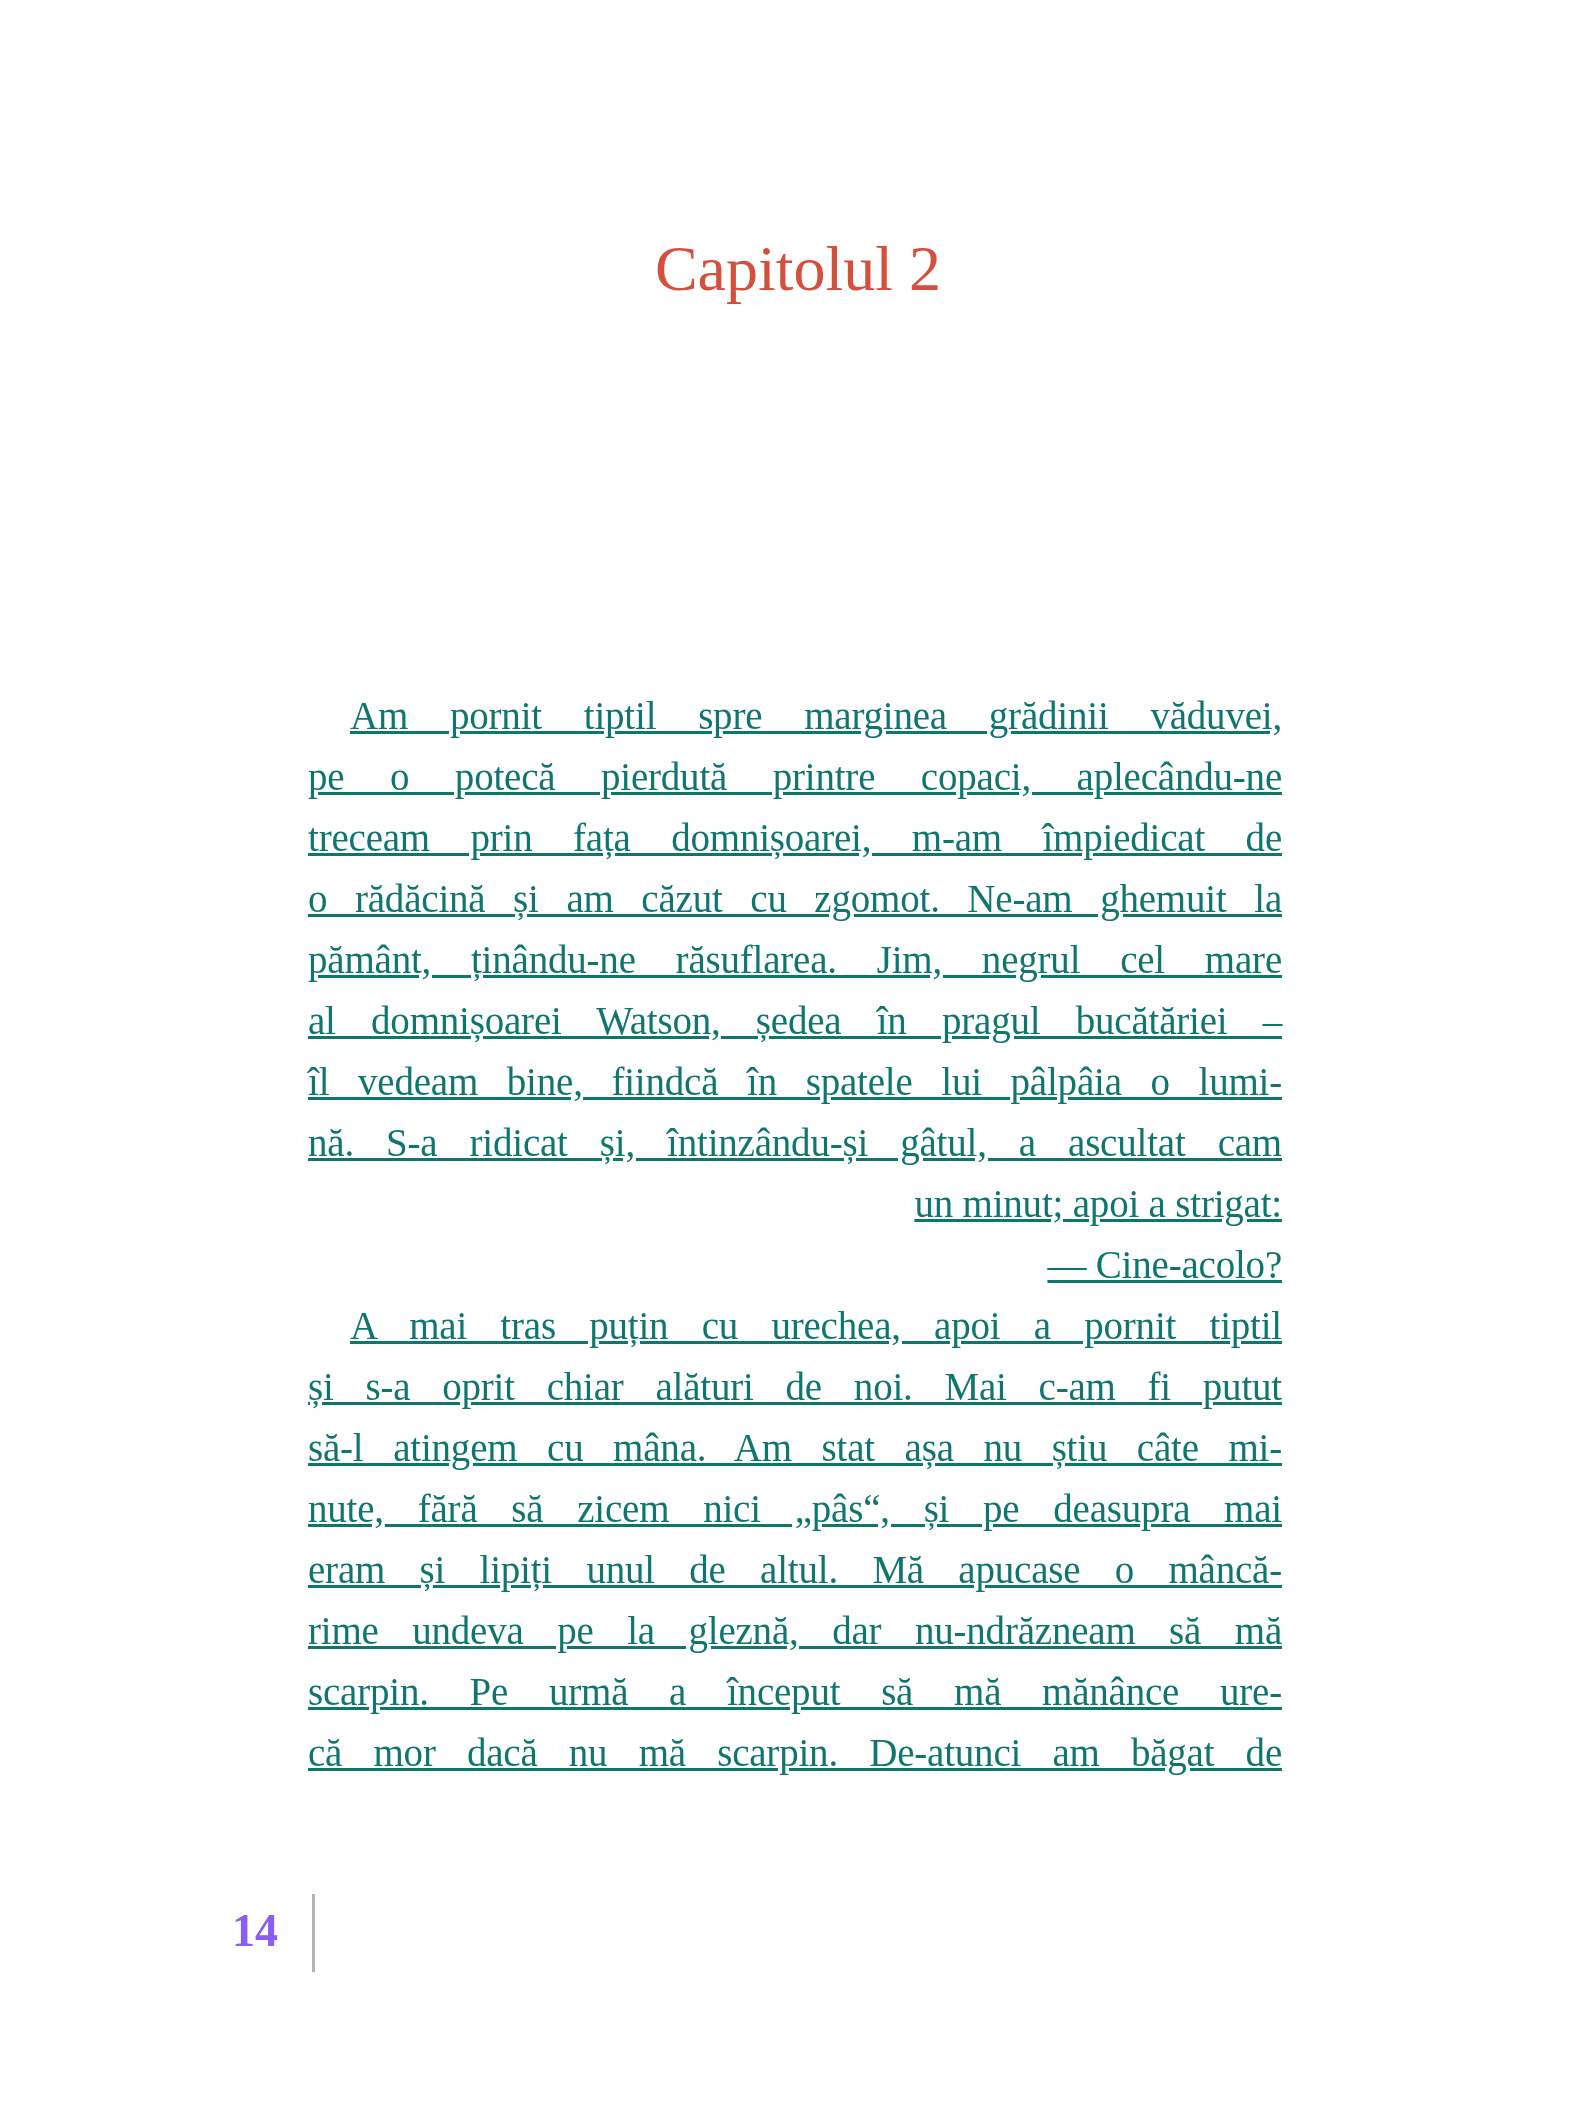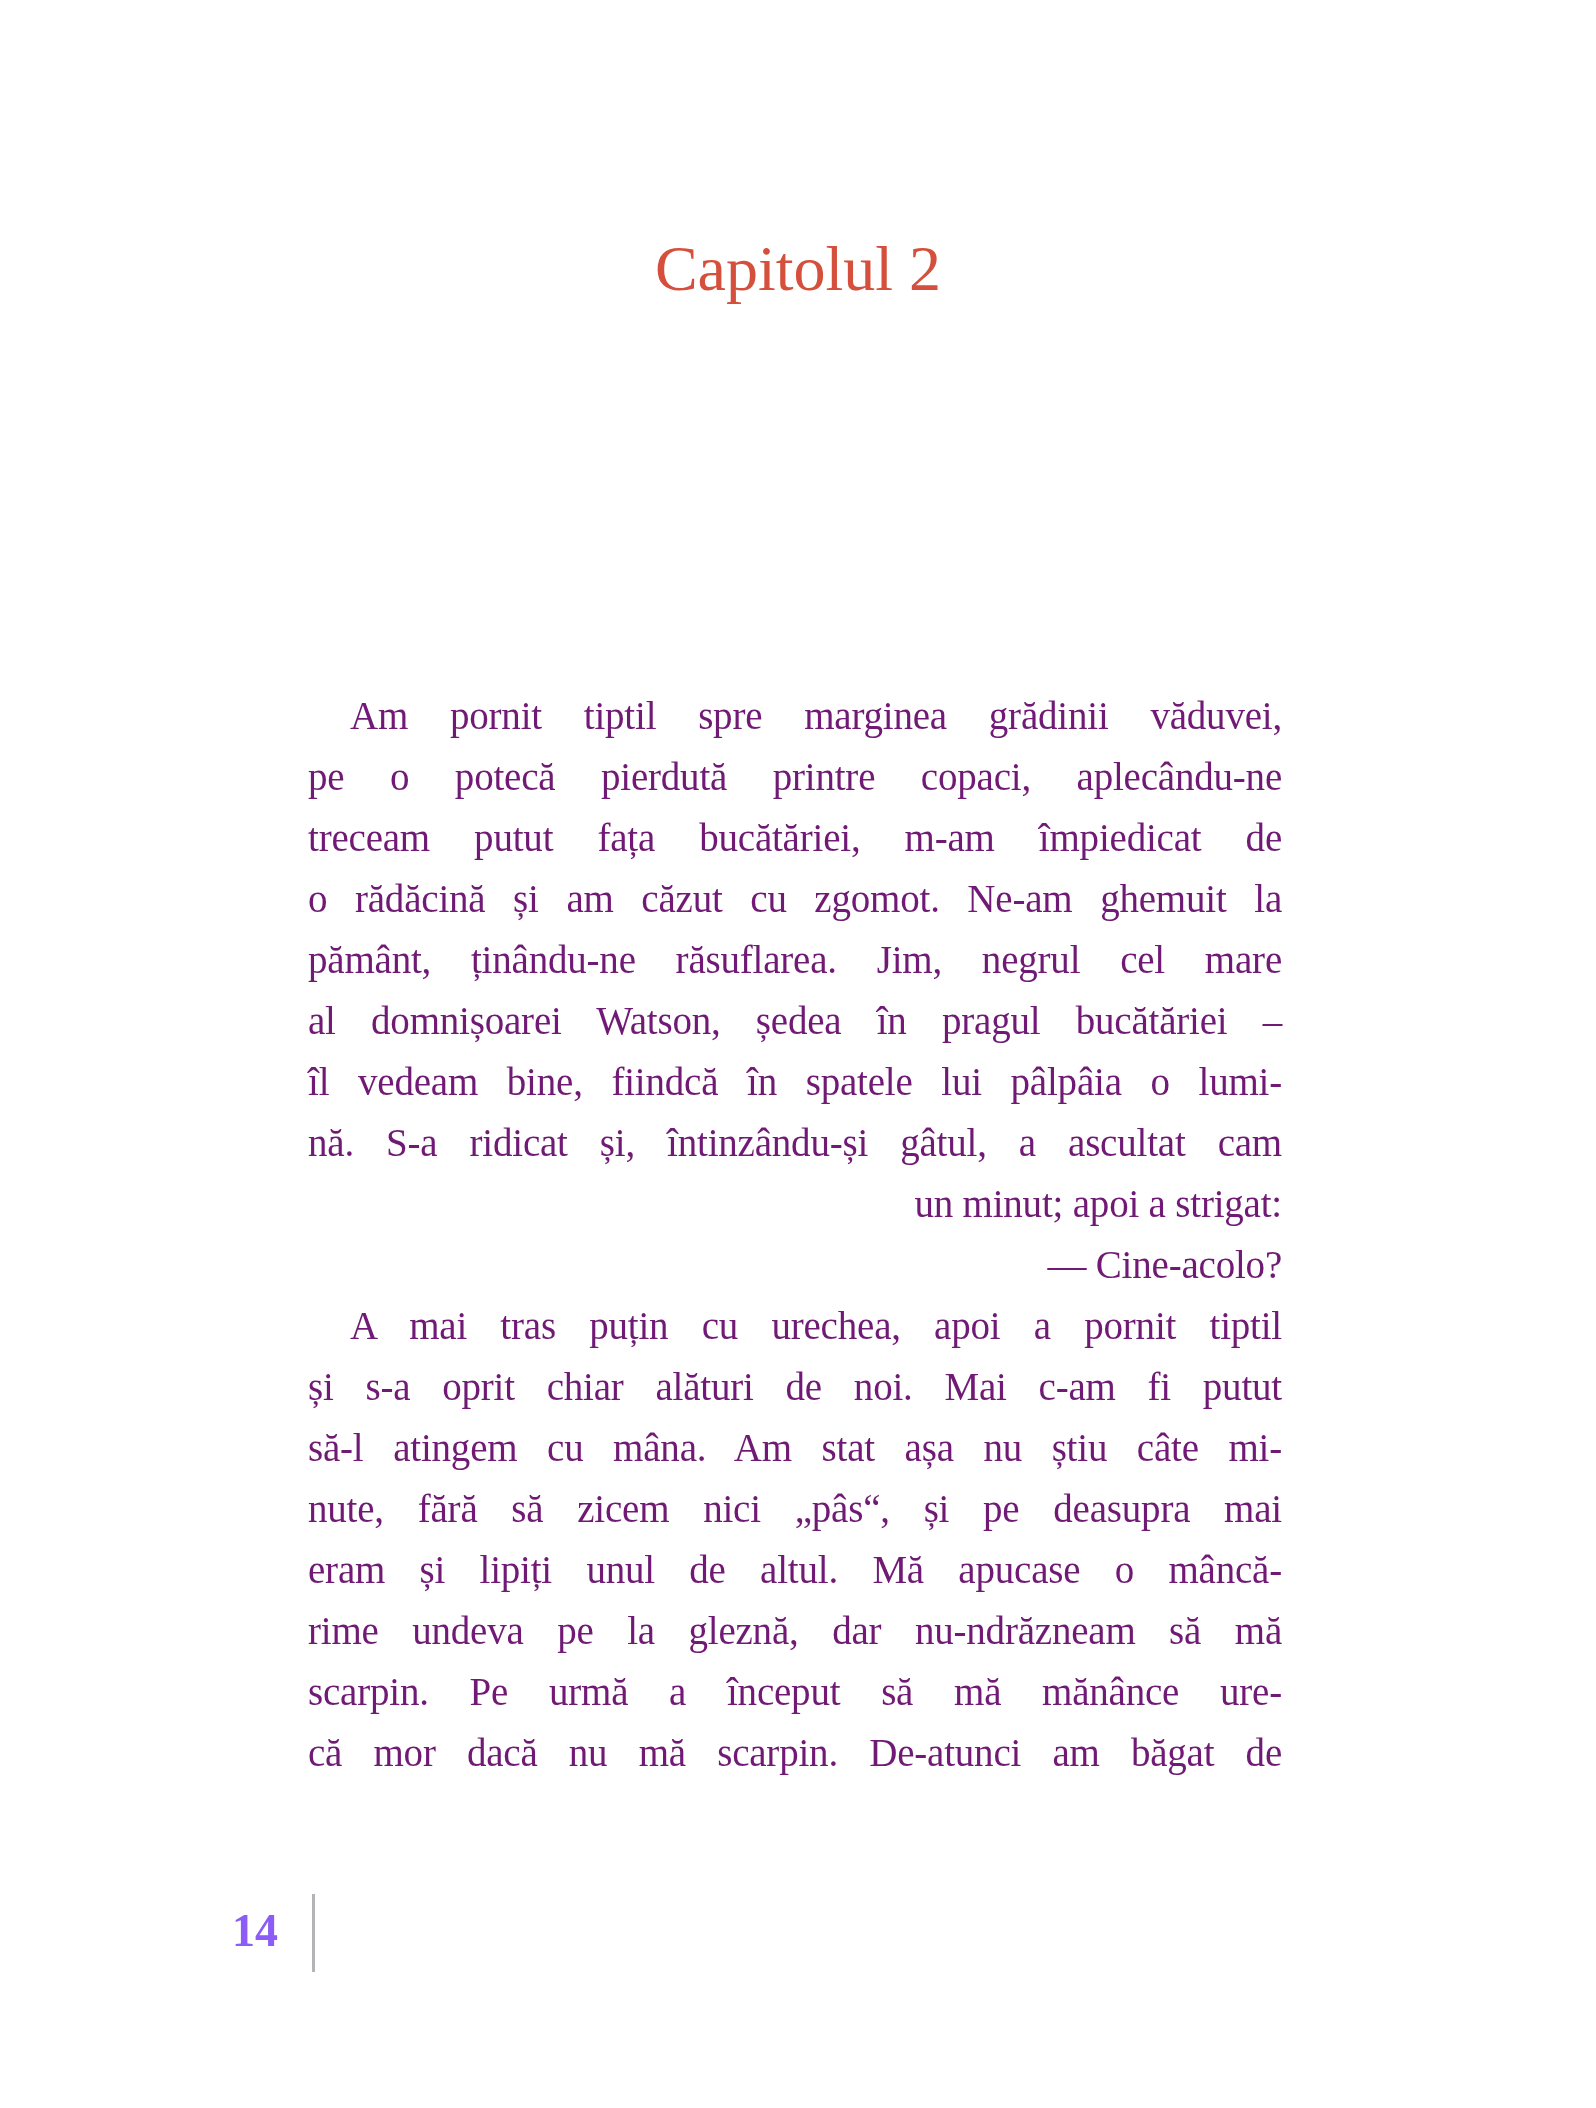--- a/index.html
+++ b/index.html
@@ -70,24 +70,24 @@
     width: 3px;
     height: 78px;
   }
 </style>
 </head>
 <body style="background: rgb(255, 255, 255);">
 
 <div class="page">
   <h1 class="chapter-heading" style="color: rgb(213, 80, 60);">Capitolul 2</h1>
 
-  <div class="body-text" style="color: #701a75;">
+  <div class="body-text" style="color: #0f766e; text-decoration: underline;">
       <div class="line indent just">Am pornit tiptil spre marginea grădinii văduvei,</div>
       <div class="line just">pe o potecă pierdută printre copaci, aplecându-ne</div>
-      <div class="line just">treceam putut fața bucătăriei, m-am împiedicat de</div>
+      <div class="line just">treceam prin fața domnișoarei, m-am împiedicat de</div>
       <div class="line just">o rădăcină și am căzut cu zgomot. Ne-am ghemuit la</div>
       <div class="line just">pământ, ținându-ne răsuflarea. Jim, negrul cel mare</div>
       <div class="line just">al domnișoarei Watson, ședea în pragul bucătăriei –</div>
       <div class="line just">îl vedeam bine, fiindcă în spatele lui pâlpâia o lumi-</div>
       <div class="line just">nă. S-a ridicat și, întinzându-și gâtul, a ascultat cam</div>
       <div class="line">un minut; apoi a strigat:</div>
       <div class="line indent">— Cine-acolo?</div>
       <div class="line indent just">A mai tras puțin cu urechea, apoi a pornit tiptil</div>
       <div class="line just">și s-a oprit chiar alături de noi. Mai c-am fi putut</div>
       <div class="line just">să-l atingem cu mâna. Am stat așa nu știu câte mi-</div>

